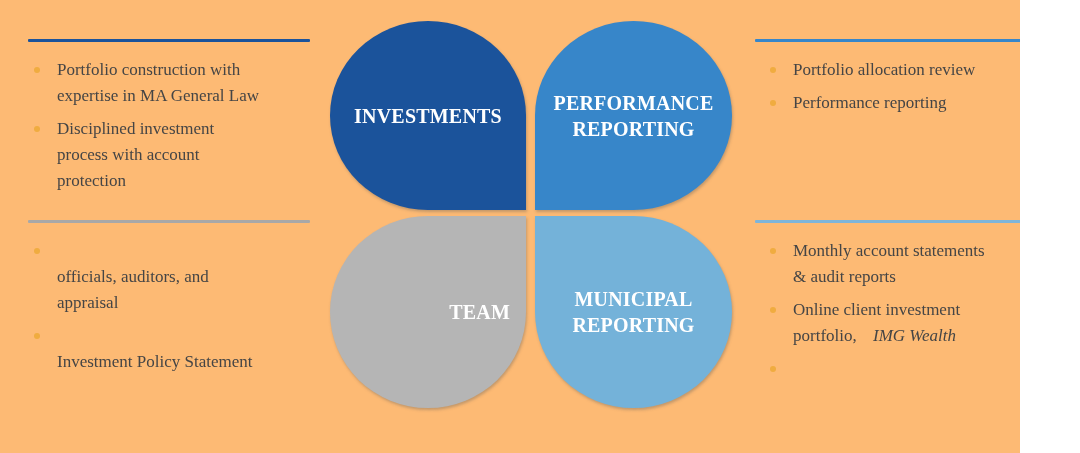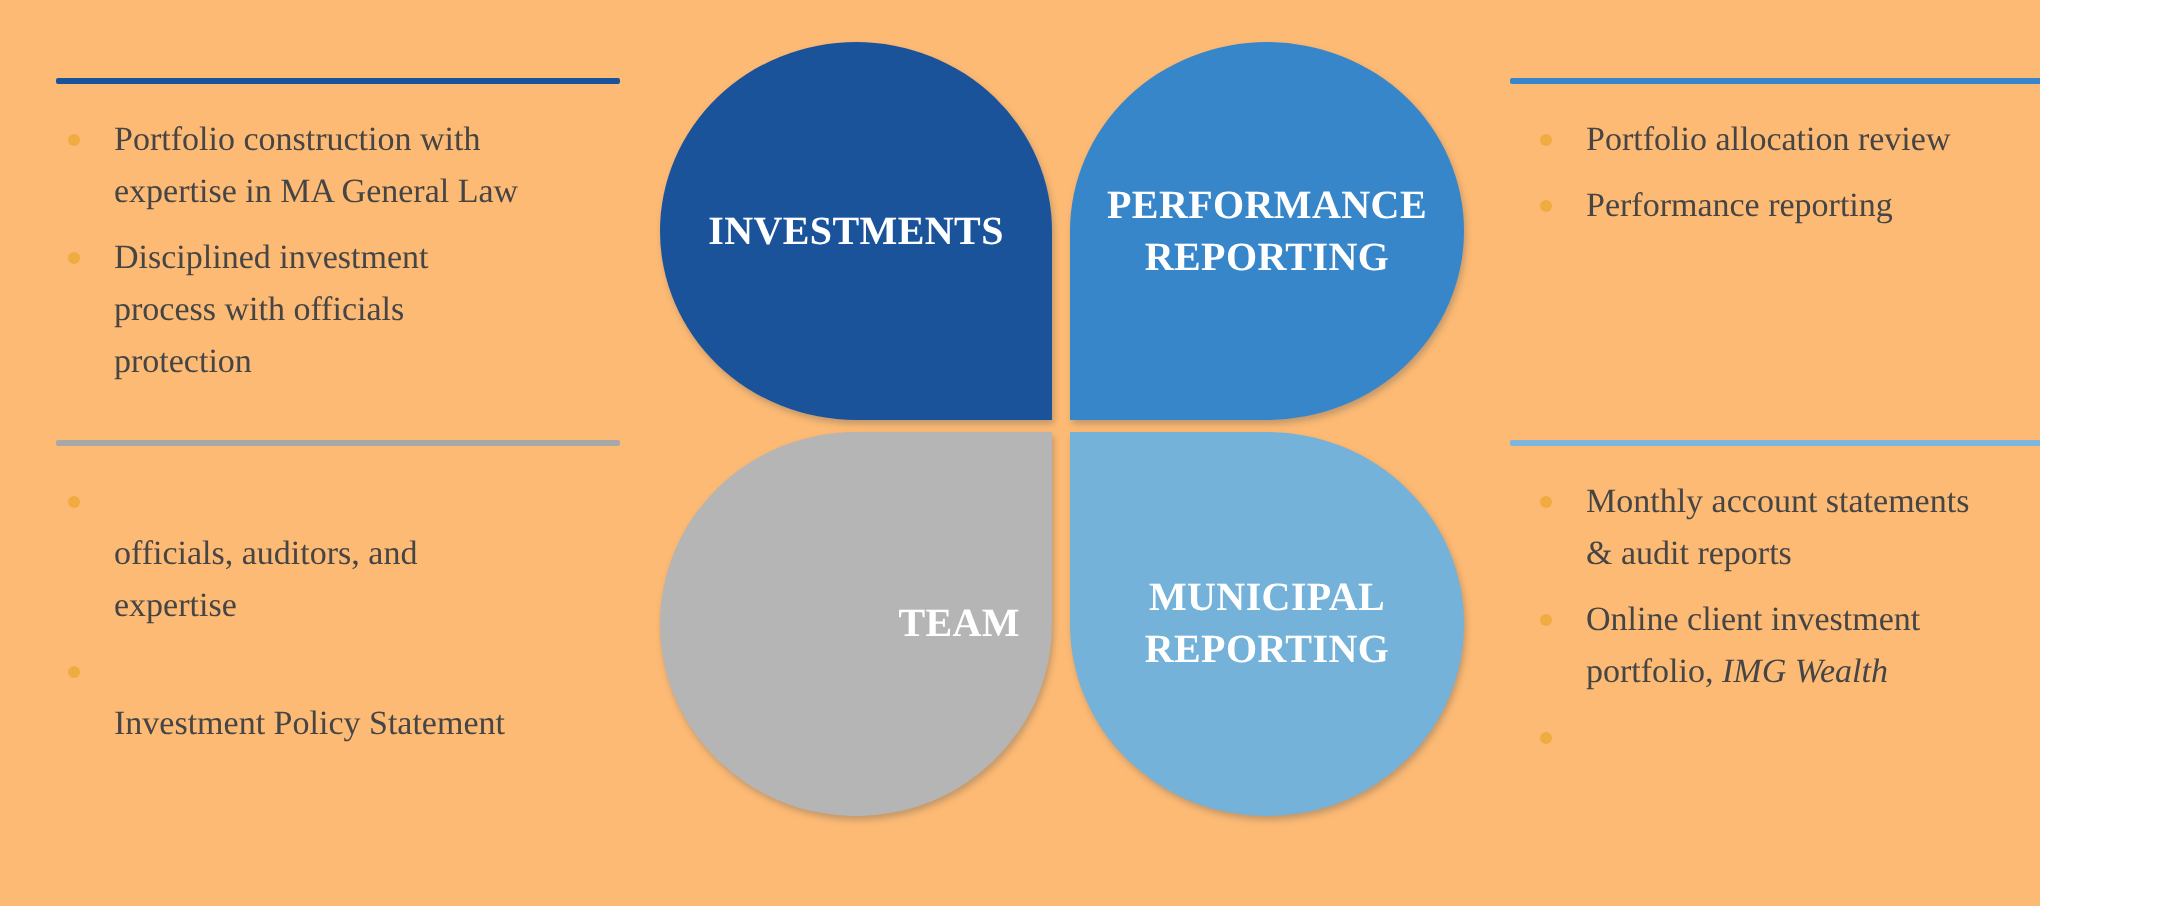--- a/index.html
+++ b/index.html
@@ -36,21 +36,21 @@
   .panel-tl ul.bullets li, .panel-bl ul.bullets li { padding-left: 29px; }
   .panel-tr ul.bullets li, .panel-br ul.bullets li { padding-left: 38px; }
   ul.bullets li .dot {
     position: absolute;
     top: 10px;
     width: 6px; height: 6px;
     border-radius: 50%;
   }
   .panel-tl ul.bullets li .dot, .panel-bl ul.bullets li .dot { left: 6px; }
   .panel-tr ul.bullets li .dot, .panel-br ul.bullets li .dot { left: 15px; }
-  ul.bullets em { font-style: italic; }
+  ul.bullets em { font-style: italic; margin-left: 12px; }
 
   
   .quad {
     position: absolute;
     display: flex;
     align-items: center;
     justify-content: center;
     text-align: center;
     box-shadow: 1px 2px 3px rgba(90,90,90,0.35);
   }
@@ -70,28 +70,28 @@
 </style>
 </head>
 <body>
 
 <div class="slide">
 
   <section class="panel panel-tl">
     <div class="rule" style="background-color: rgb(27, 83, 155);"></div>
     <ul class="bullets">
         <li><span class="dot" style="background-color: rgb(240, 172, 64);"></span><span><span>Portfolio construction with</span><br><span>expertise in MA General Law</span></span></li>
-        <li><span class="dot" style="background-color: rgb(240, 172, 64);"></span><span><span>Disciplined investment</span><br><span>process with officials</span><br><span>protection</span></span></li>
+        <li><span class="dot" style="background-color: rgb(240, 172, 64);"></span><span><span>Disciplined investment</span><br><span>process with account</span><br><span>protection</span></span></li>
       </ul>
   </section>
 
   <section class="panel panel-bl">
     <div class="rule" style="background-color: rgb(168, 168, 168);"></div>
     <ul class="bullets">
-        <li><span class="dot" style="background-color: rgb(240, 172, 64);"></span><span><br><span>officials, auditors, and</span><br><span>expertise</span></span></li>
+        <li><span class="dot" style="background-color: rgb(240, 172, 64);"></span><span><br><span>officials, auditors, and</span><br><span>appraisal</span></span></li>
         <li><span class="dot" style="background-color: rgb(240, 172, 64);"></span><span><br><span>Investment Policy Statement</span></span></li>
       </ul>
   </section>
 
   <section class="panel panel-tr">
     <div class="rule" style="background-color: rgb(55, 134, 201);"></div>
     <ul class="bullets">
         <li><span class="dot" style="background-color: rgb(240, 172, 64);"></span><span><span>Portfolio allocation review</span></span></li>
         <li><span class="dot" style="background-color: rgb(240, 172, 64);"></span><span><span>Performance reporting</span></span></li>
       </ul>

